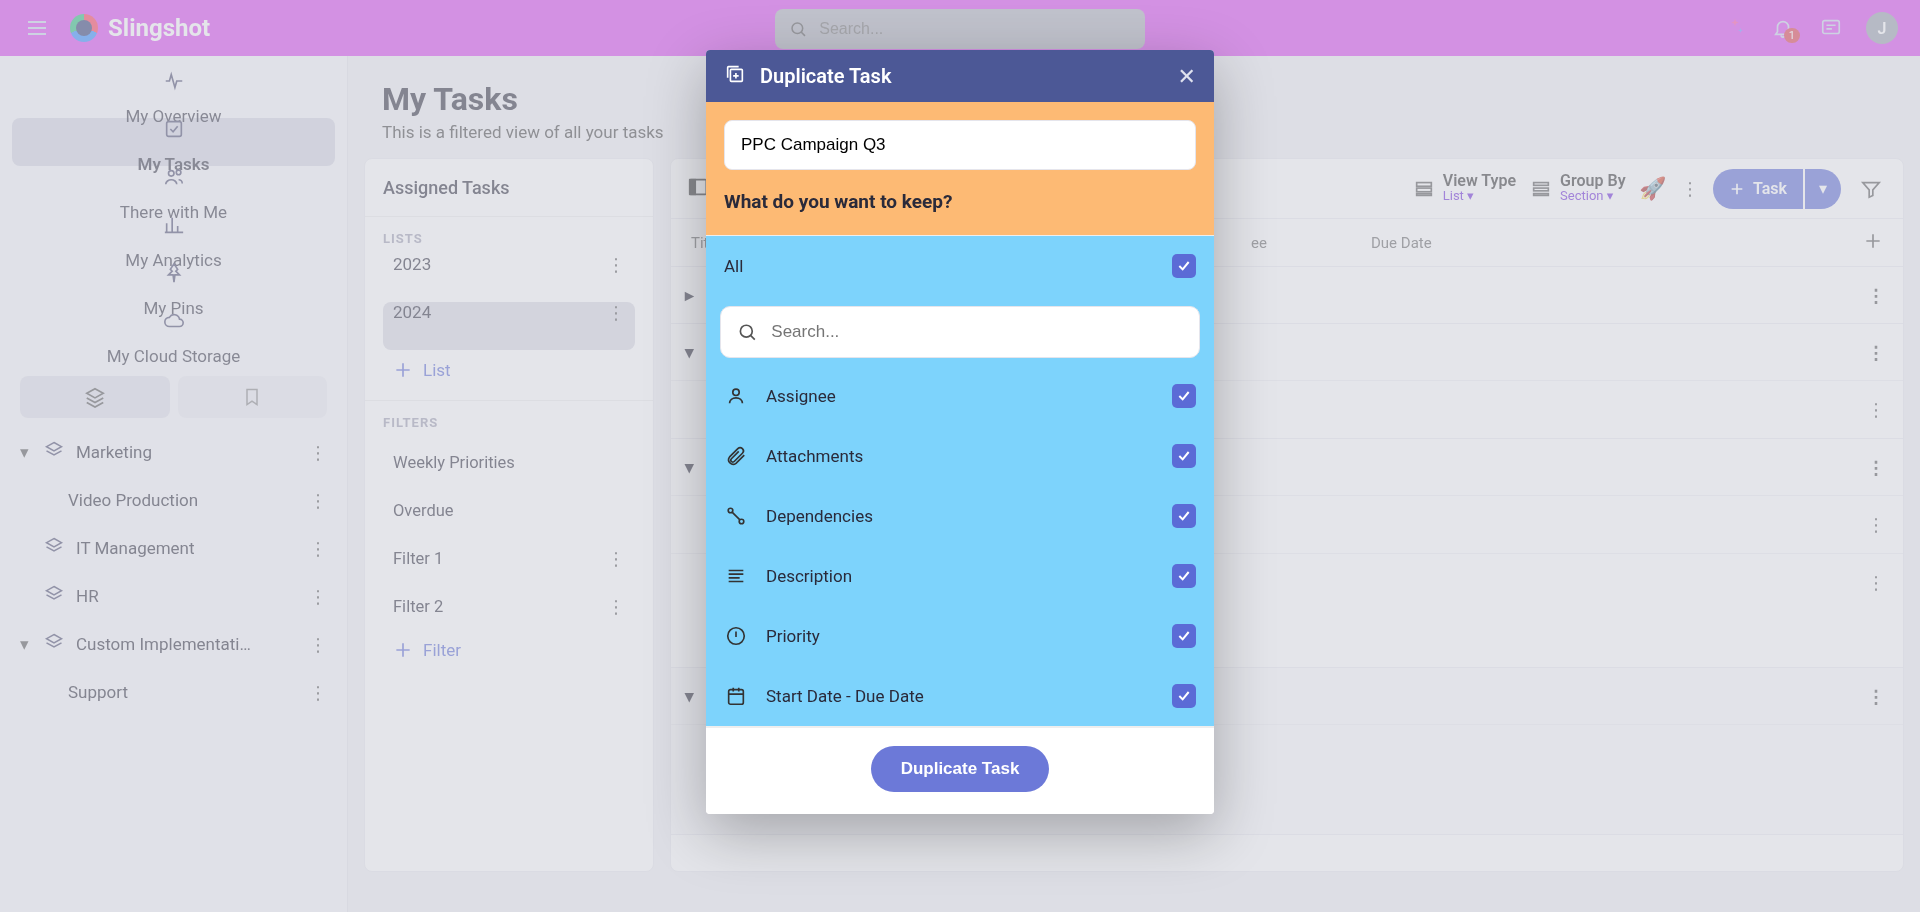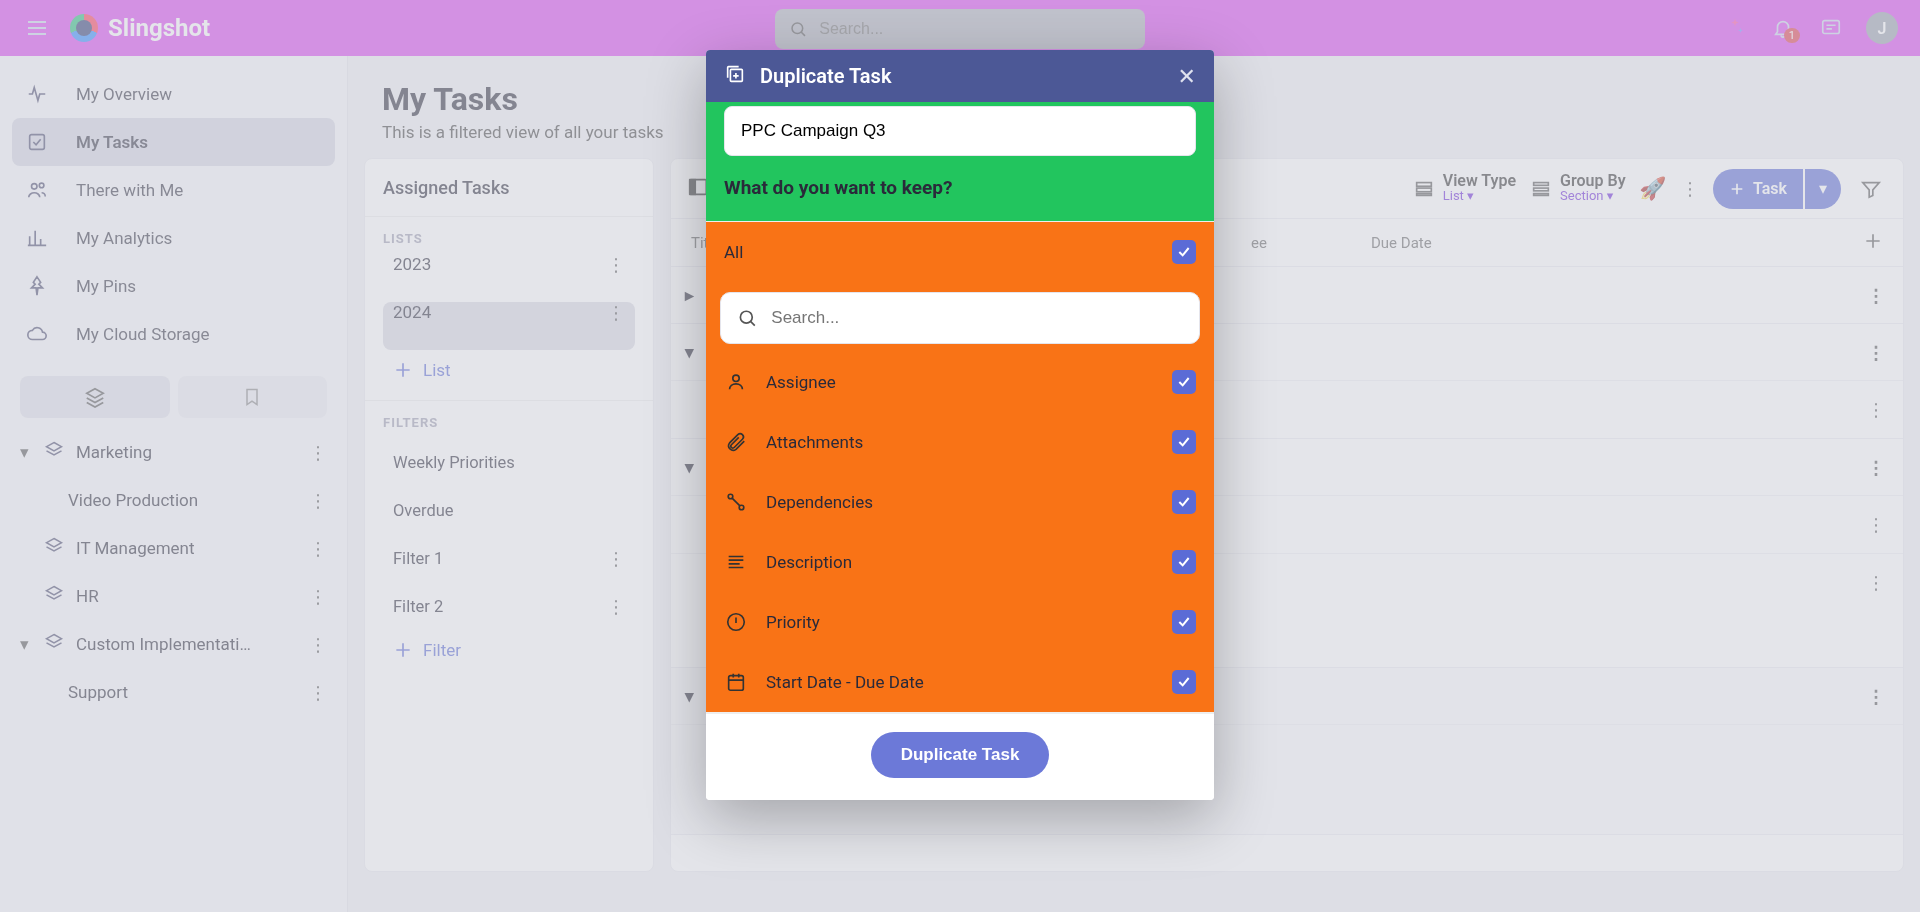--- a/index.html
+++ b/index.html
@@ -13,21 +13,21 @@
   .logo-circle::after{ content:""; position:absolute; inset:6px; border-radius:50%; background:#2e3a73;}
   .top-search { position:absolute; left:50%; transform:translateX(-50%); top:9px; width:370px; height:40px; background:#b0b1bd; border-radius:8px; display:flex; align-items:center; padding:0 14px; gap:12px; color:#555;}
   .top-search input{ border:none; background:transparent; outline:none; font-size:16px; color:#333; width:100%;}
   .top-right { margin-left:auto; display:flex; align-items:center; gap:22px; color:#cdd4ee;}
   .tb-icon { width:26px; height:26px; cursor:pointer; position:relative; display:flex; align-items:center; justify-content:center;}
   .badge { position:absolute; bottom:-2px; right:-4px; background:#e03a4a; color:#fff; font-size:11px; line-height:1; padding:2px 5px; border-radius:8px;}
   .avatar { width:32px; height:32px; border-radius:50%; background:#9aa0ad; color:#fff; display:flex; align-items:center; justify-content:center; font-weight:600;}
 
   
   .leftbar { position:absolute; top:56px; left:0; width:348px; bottom:0; background:#f7f7fa; border-right:1px solid #e5e5ec; padding:14px 12px; overflow:auto;}
-  .nav-item { display:flex; align-items:center; gap:28px; height:48px; padding:0 14px; border-radius:8px; font-size:17px; color:#343444; cursor:pointer;}
+  .nav-item { display:flex; align-items:center; gap:14px; height:48px; padding:0 14px; border-radius:8px; font-size:17px; color:#343444; cursor:pointer;flex-direction:column;}
   .nav-item.active { background:#d4d6e3; font-weight:600;}
   .nav-icon { width:22px; height:22px; color:#4a4a6e; display:flex; align-items:center; justify-content:center;}
 
   .side-segment { display:flex; gap:8px; margin:18px 8px 10px;}
   .seg { flex:1; height:42px; background:#ececf2; border-radius:8px; display:flex; align-items:center; justify-content:center; color:#5c5c7a; cursor:pointer;}
   .seg.on { background:#e1e1ea;}
 
   .ws-header { display:flex; align-items:center; padding:12px 8px 6px; font-size:18px; font-weight:600;}
   .ws-header .sp { margin-left:auto; display:flex; gap:14px; align-items:center;}
   .add-link { color:#5b6bd6; font-weight:500; font-size:16px; display:flex; align-items:center; gap:6px; cursor:pointer;}
@@ -86,24 +86,24 @@
   .task-row .more{ margin-left:auto; padding-right:18px; color:#555; cursor:pointer;}
   .addtask-line{ height:56px; display:flex; align-items:center; padding-left:40px; gap:10px; color:#6b6b82;}
   .gray-sect{ background:#fafafc;}
   .notasks{ height:54px; display:flex; align-items:center; padding-left:58px; color:#777; border-top:1px solid #f0f0f4;}
 
   
   .scrim { position:absolute; inset:0; background:rgba(205,207,216,0.55);}
   .modal { position:absolute; top:50px; left:50%; transform:translateX(-50%); width:508px; background:#fff; border-radius:4px; box-shadow:0 18px 60px rgba(0,0,0,0.28); overflow:hidden;}
   .m-head { height:52px; background:#4c5896; color:#fff; display:flex; align-items:center; padding:0 18px; gap:14px; font-size:20px; font-weight:600;}
   .m-head .close{ margin-left:auto; cursor:pointer; font-weight:400; font-size:22px; color:#dfe2ef;}
-  .m-body { padding:4px 18px 8px; background:#22c55e;}
+  .m-body { padding:18px 18px 8px; background:#fdba74;}
   .m-input { width:100%; height:50px; border:1px solid #e5e5ec; background:#fff; border-radius:8px; padding:0 16px; font-size:17px; outline:none;}
   .m-q { font-size:19px; font-weight:700; margin:20px 0 14px;}
-  .m-list{ background:#f97316; border-top:1px solid #eee; border-bottom:1px solid #eee;}
+  .m-list{ background:#7dd3fc; border-top:1px solid #eee; border-bottom:1px solid #eee;}
   .m-row { height:60px; display:flex; align-items:center; padding:0 18px; gap:18px; font-size:17px;}
   .m-row + .m-row{}
   .m-search{ margin:10px 14px 8px; height:52px; border:1px solid #e5e5ec; border-radius:10px; display:flex; align-items:center; gap:14px; padding:0 16px; background:#fff;}
   .m-search input{ border:none; outline:none; font-size:17px; width:100%;}
   .m-ic{ width:24px; color:#444; display:flex; align-items:center; justify-content:center;}
   .chk { width:24px; height:24px; border-radius:5px; background:#5b6bd6; margin-left:auto; cursor:pointer; display:flex; align-items:center; justify-content:center;}
   .chk svg{ color:#fff;}
   .m-foot{ background:#fff; padding:18px 0 22px; display:flex; justify-content:center; border-top:1px solid #eee;}
   .m-action{ height:46px; background:#6c79d8; color:#fff; border:none; border-radius:24px; padding:0 30px; font-size:17px; font-weight:600; cursor:pointer;}
 

